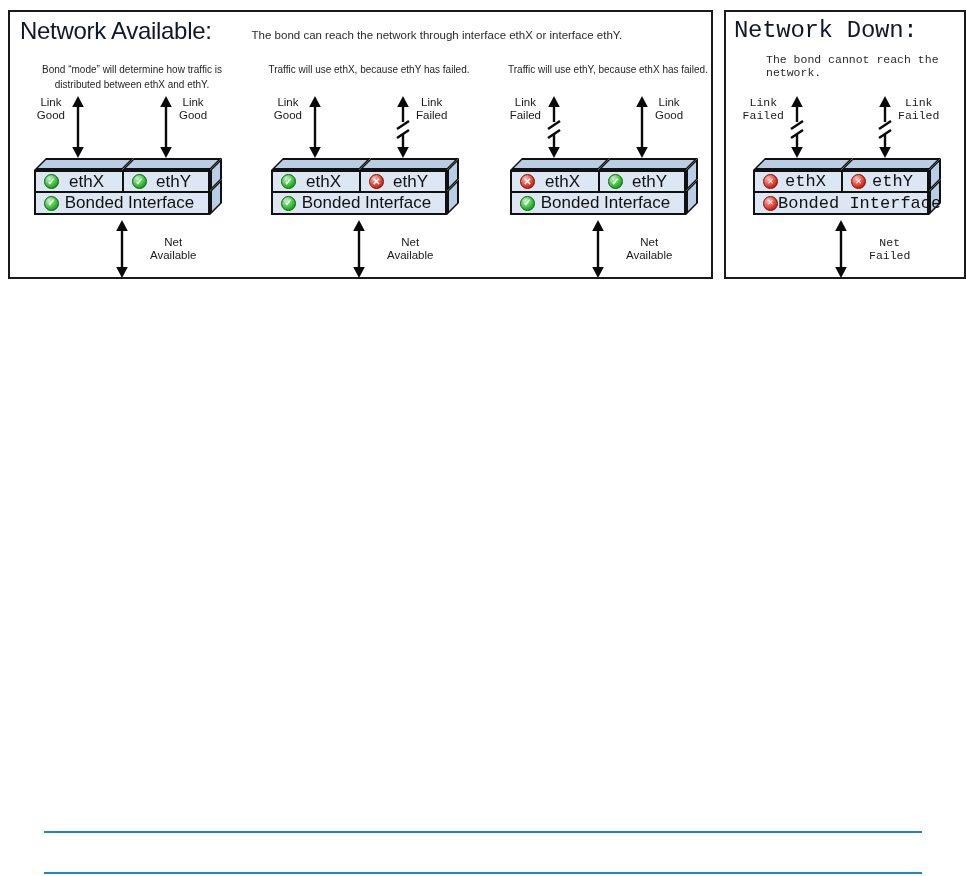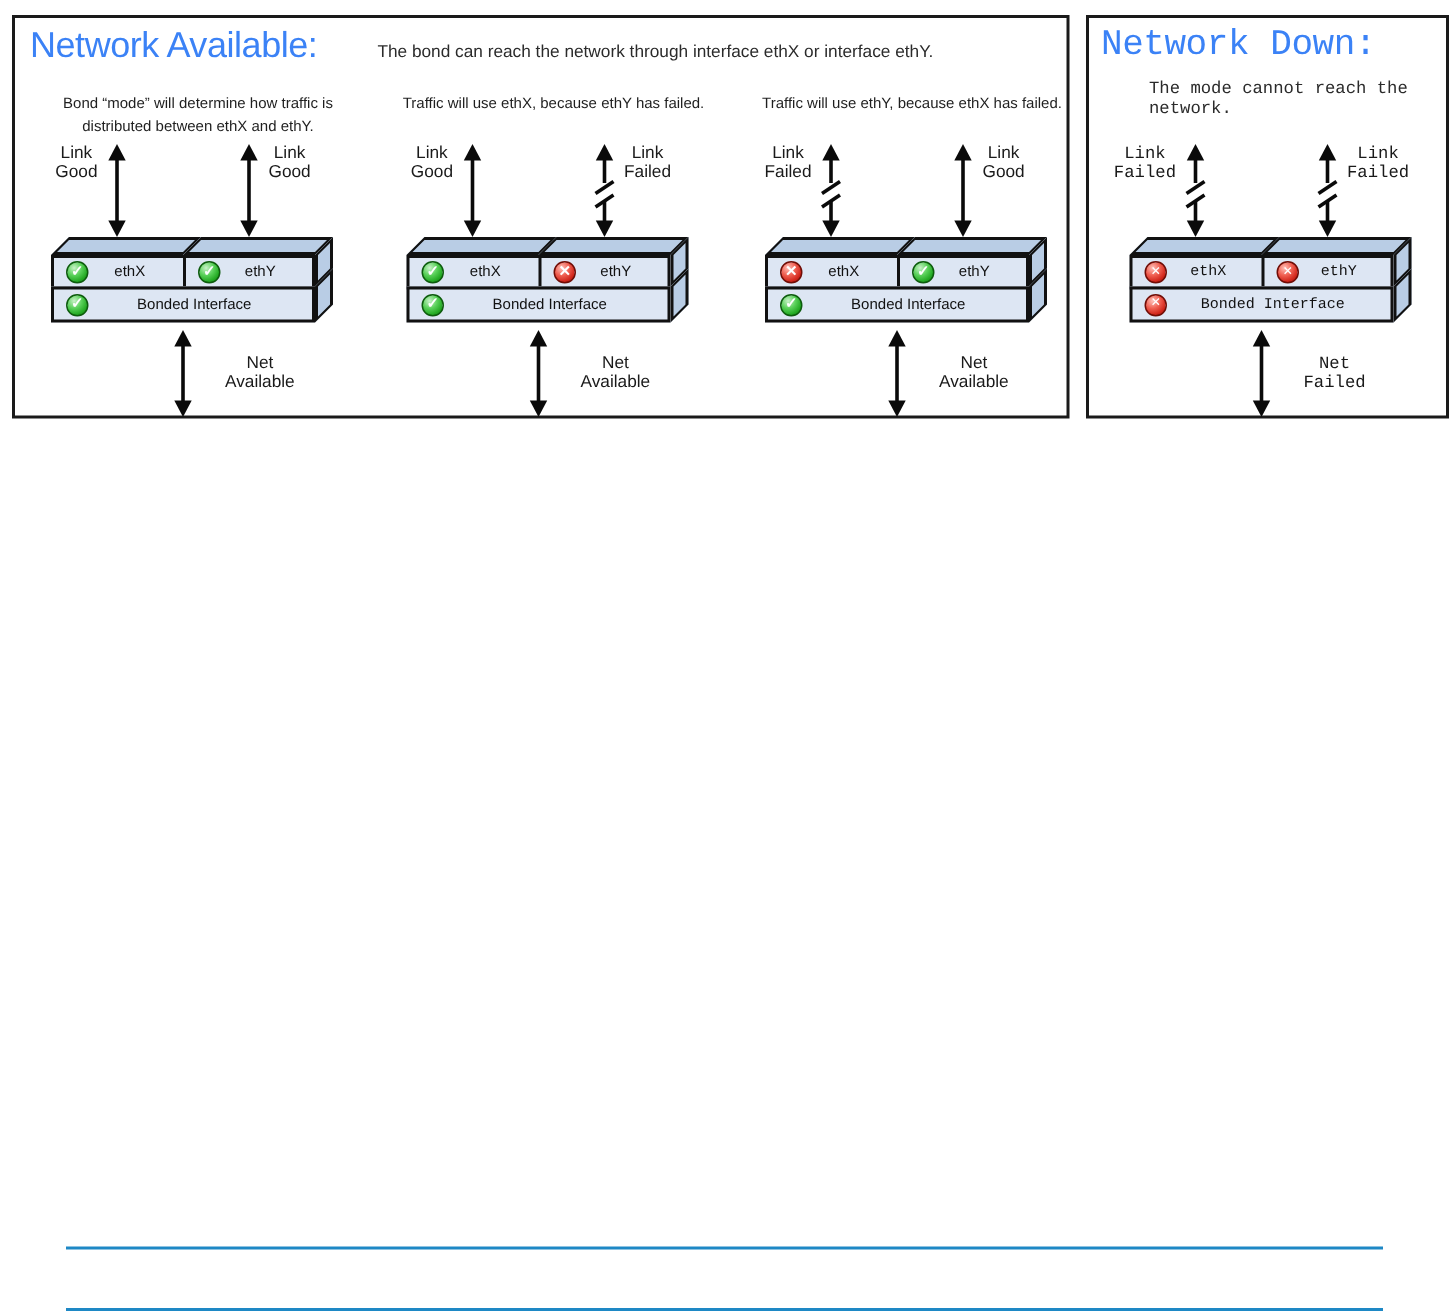--- a/index.html
+++ b/index.html
@@ -6,21 +6,21 @@
   html,body { background:#fff; }
   body { width:966px; height:876px; font-family:"Liberation Sans", sans-serif; }
   .page { position:relative; width:966px; height:876px; background:#fff; overflow:hidden; }
 
   
   .panel { position:absolute; top:10px; height:269px; border:2px solid #1a1a1a; background:#fff; }
   .panel-available { left:8px; width:705px; }
   .panel-down { left:724px; width:242px;font-family:Liberation Mono, monospace; }
 
   .hdr-av { display:flex; align-items:baseline; gap:8px; padding:5px 6px 0 10px; }
-  .panel-title { font-size:24px; color:#3b82f6; letter-spacing:-0.3px; white-space:nowrap; }
+  .panel-title { font-size:24px; color:#0f172a; letter-spacing:-0.3px; white-space:nowrap; }
   .panel-sub { font-size:11.5px; color:#2b2b2b;margin-left:32px; }
   .hdr-down { padding:5px 6px 0 8px; }
   .hdr-down .panel-sub { display:block; margin-top:9px; }
 
   
   .diagram { position:absolute; top:50px; width:220px; height:218px; }
   .caption { position:absolute; top:0; left:1px; right:1px; text-align:center;
              font-size:10px; line-height:15px; color:#1f1f1f; }
 
   
@@ -51,21 +51,21 @@
   .row-bond { top:33px; height:24px; }
   .cell { flex:1 1 50%; display:flex; align-items:center; height:100%; }
   .cell + .cell { border-left:2px solid #111; }
   .st { width:15px; height:15px; border-radius:50%; margin-left:8px; flex:0 0 auto;
         display:flex; align-items:center; justify-content:center;
         color:#fff; font-size:10px; font-weight:bold; line-height:1; }
   .st-good   { background:radial-gradient(circle at 34% 28%, #c9f2c9 0%, #58d058 40%, #22a822 72%, #167c16 100%);
                border:1px solid #0d5c0d; }
   .st-failed { background:radial-gradient(circle at 34% 28%, #ffc0b8 0%, #ef5e50 40%, #d0251a 72%, #9a150c 100%);
                border:1px solid #700d06; }
-  .cl { flex:1; text-align:center; font-size:10px; color:#111; padding-right:8px; white-space:nowrap; }
+  .cl { flex:1; text-align:center; font-size:17px; color:#111; padding-right:8px; white-space:nowrap; }
 
   
   .net { position:absolute; left:92px; top:157px; height:60px; display:flex; align-items:center; gap:20px; }
 
   
   .rule { position:absolute; left:44px; width:878px; height:2px; background:#1e88c5; }
   .rule-1 { top:831px; }
   .rule-2 { top:872px; }
 </style>
 </head>
@@ -283,21 +283,21 @@
           <div>Net</div>
           <div>Available</div>
         </div>
       </div>
     </div>
   </div>
 
   <div class="panel panel-down">
     <div class="hdr-down">
       <span class="panel-title">Network Down:</span>
-      <span class="panel-sub">The mode cannot reach the network.</span>
+      <span class="panel-sub">The bond cannot reach the network.</span>
     </div>
 
     <div class="diagram" style="left:15px">
       <div class="caption"></div>
       <div class="link link-l link-failed">
         <div class="lbl">
           <div>Link</div>
           <div>Failed</div>
         </div>
         <svg class="arrow" width="16" height="62" viewBox="0 0 16 62">

